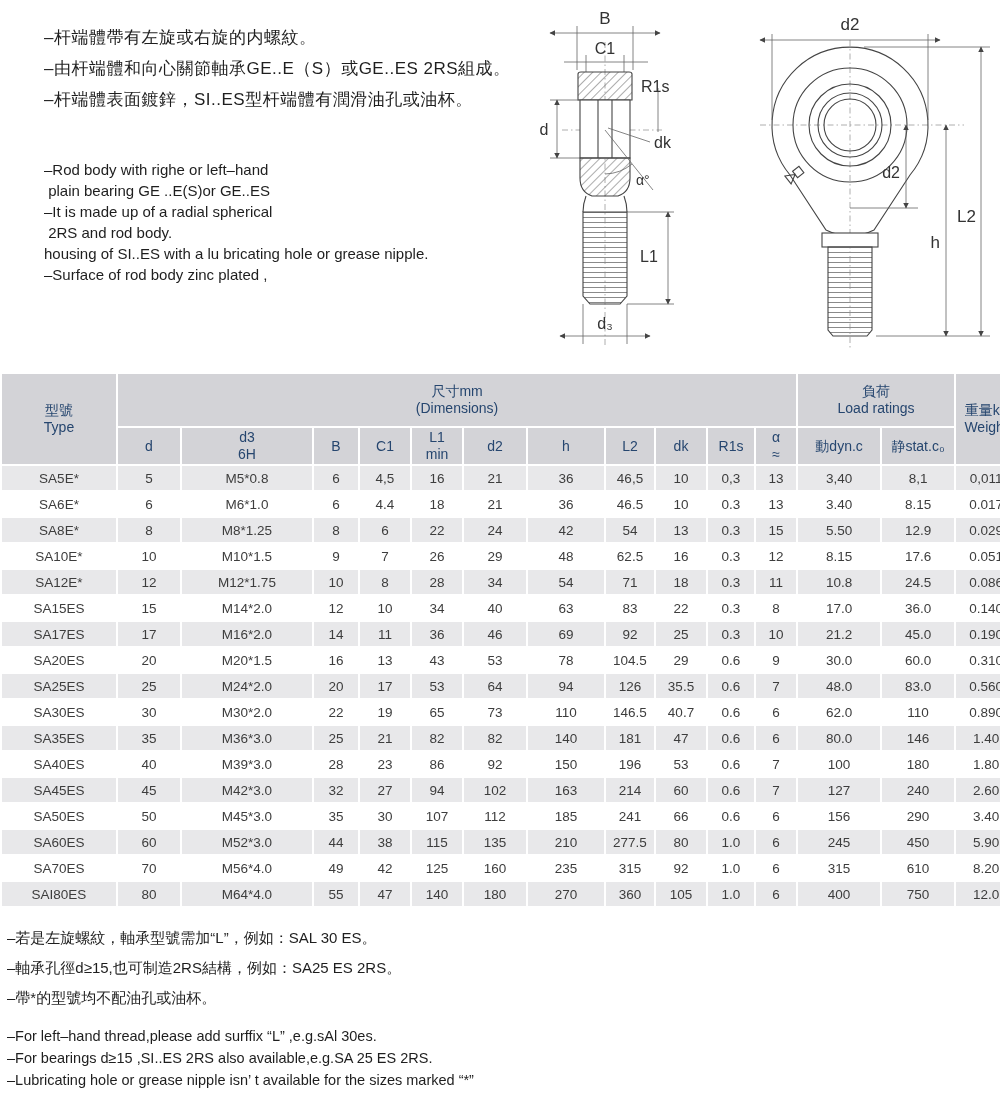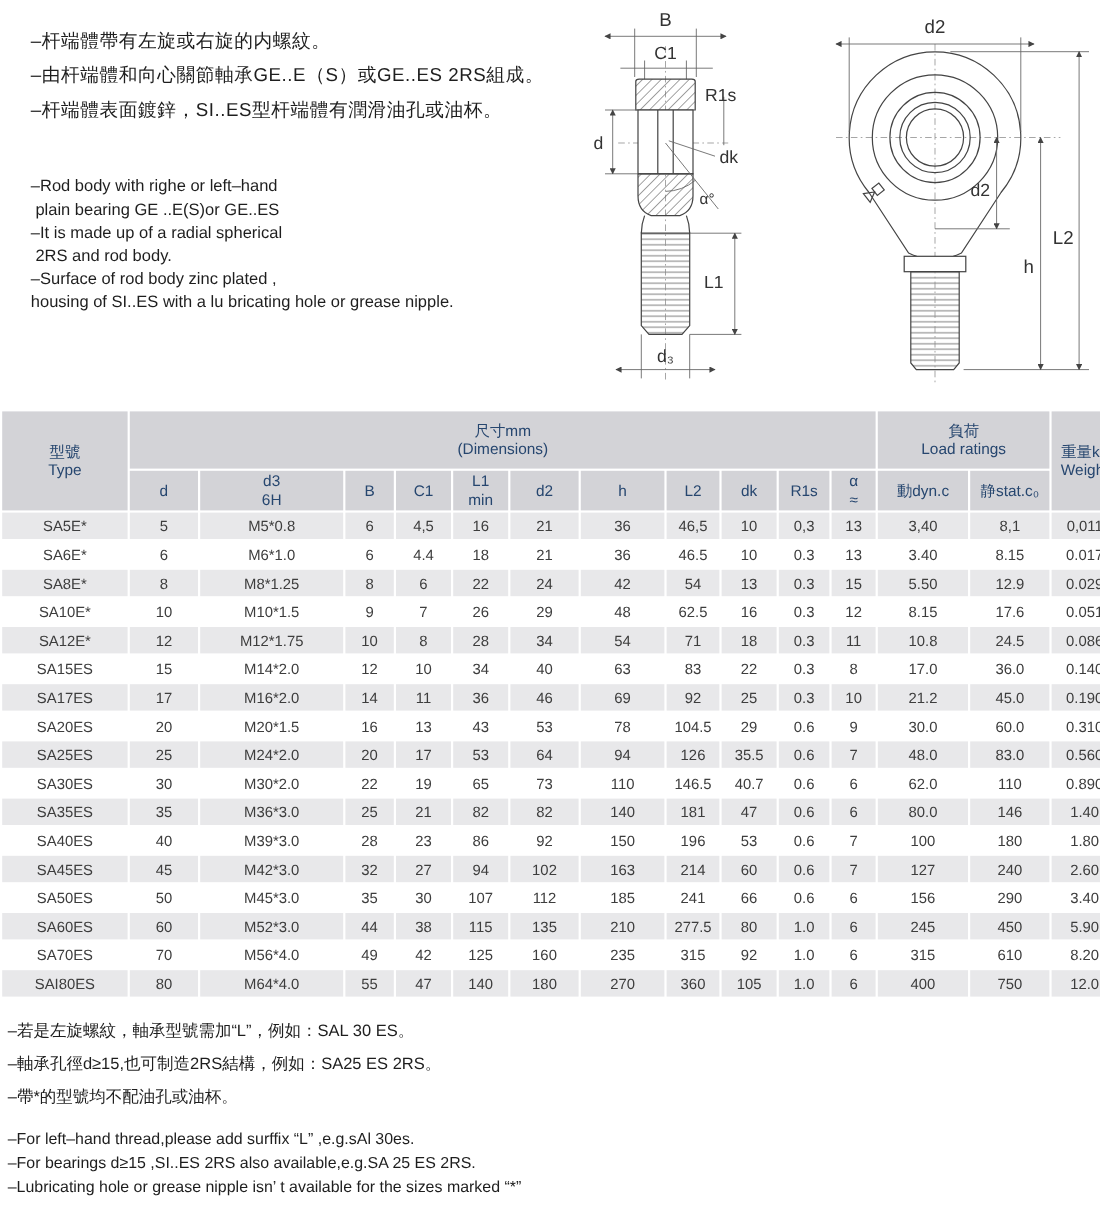--- a/index.html
+++ b/index.html
@@ -6,21 +6,21 @@
   html,body { background:#ffffff; }
   body {
     width: 1000px; height: 1117px;
     font-family: "Liberation Sans", sans-serif;
     position: relative; overflow: hidden;
     color: #2a2a2a;
   }
   .page { position: relative; width: 1000px; height: 1117px; background: #fff; }
 
   
-  .intro { position: absolute; left: 28px; top: 22px; width: 480px; }
+  .intro { position: absolute; left: 44px; top: 22px; width: 480px; }
   .intro-cn div { font-size: 17px; line-height: 31px; color: #1e1e1e; letter-spacing: .5px; white-space: pre; }
   .intro-en { margin-top: 44px; }
   .intro-en div { font-size: 15px; line-height: 21px; color: #1e1e1e; white-space: pre; }
 
   
   .diagrams { position: absolute; left: 520px; top: 0; }
   .diagrams text { font-family: "Liberation Sans", sans-serif; fill: #333; }
 
   
   table.spec {
@@ -59,22 +59,22 @@
     <div class="intro-cn">
       <div>–杆端體帶有左旋或右旋的内螺紋。</div>
       <div>–由杆端體和向心關節軸承GE..E（S）或GE..ES 2RS組成。</div>
       <div>–杆端體表面鍍鋅，SI..ES型杆端體有潤滑油孔或油杯。</div>
     </div>
     <div class="intro-en">
       <div>–Rod body with righe or left–hand</div>
       <div> plain bearing GE ..E(S)or GE..ES</div>
       <div>–It is made up of a radial spherical</div>
       <div> 2RS and rod body.</div>
+      <div>housing of SI..ES with a lu bricating hole or grease nipple.</div>
       <div>–Surface of rod body zinc plated ,</div>
-      <div>housing of SI..ES with a lu bricating hole or grease nipple.</div>
     </div>
   </div>
 
   <svg class="diagrams" width="480" height="355" viewBox="0 0 480 355">
     <defs>
       <marker id="arr" viewBox="0 0 10 10" refX="9" refY="5" markerWidth="7" markerHeight="7" orient="auto-start-reverse">
         <path d="M0,0 L10,5 L0,10 z" fill="#444"></path>
       </marker>
       <pattern id="hatch" width="6" height="6" patternUnits="userSpaceOnUse" patternTransform="rotate(45)">
         <line x1="0" y1="0" x2="0" y2="6" stroke="#666" stroke-width="1.1"></line>

